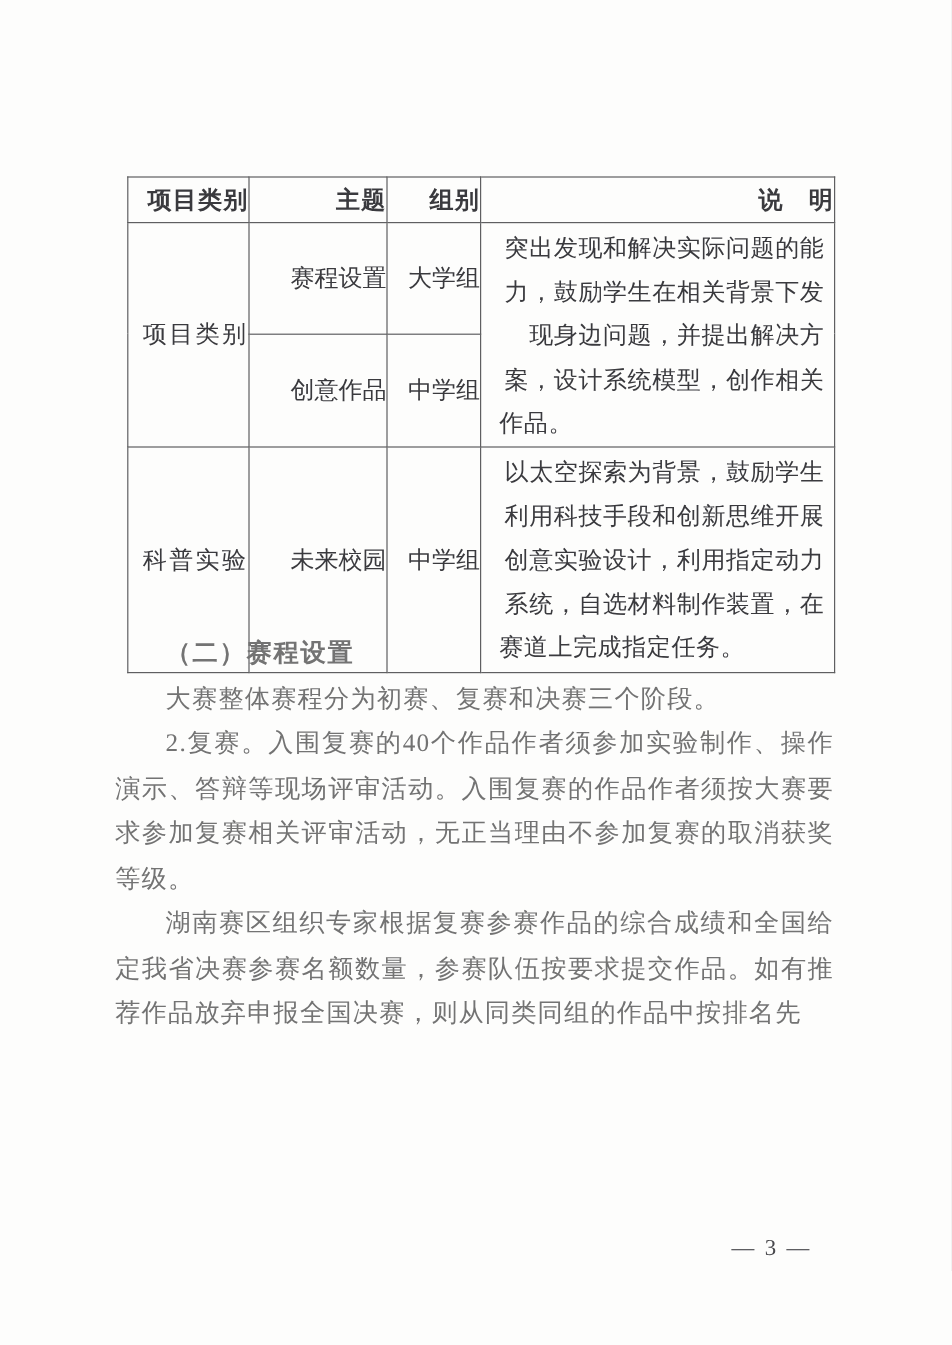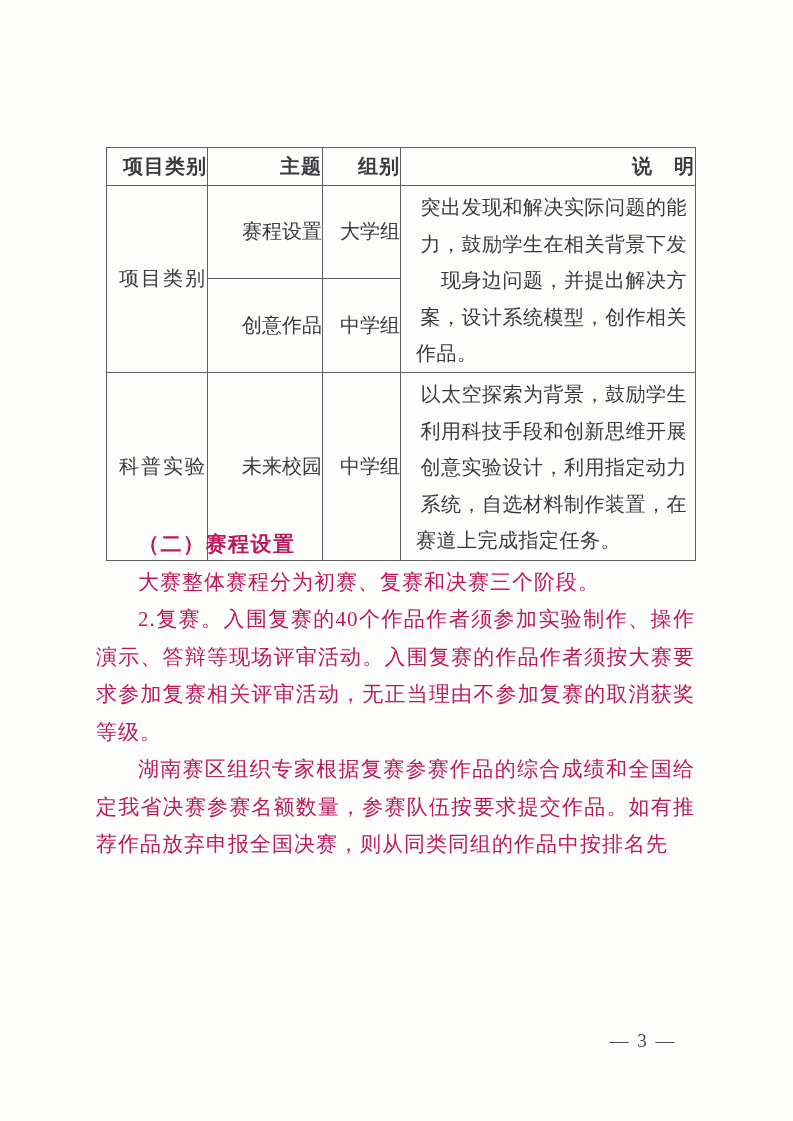--- a/index.html
+++ b/index.html
@@ -58,21 +58,21 @@
 
   
   .body-text {
     position: absolute;
     left: 96px;
     top: 526px;
     width: 599px;
     font-size: 21px;
     line-height: 37.5px;
     letter-spacing: 1px;
-    color: #be185d;
+    color: #737373;
   }
   .body-text p {
     text-indent: 2em;
     text-align: justify;
   }
   .body-text p.section-heading {
     font-weight: bold;
     text-align: left;
     letter-spacing: 1.5px;
   }

